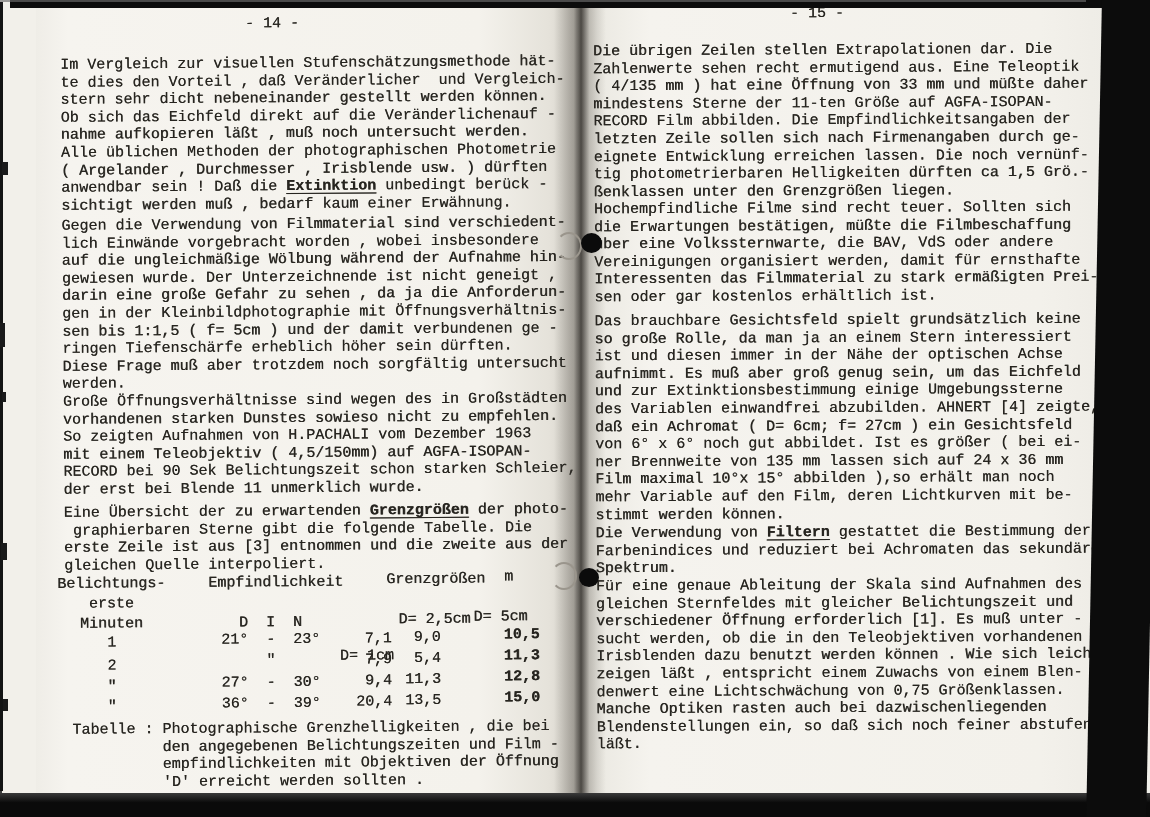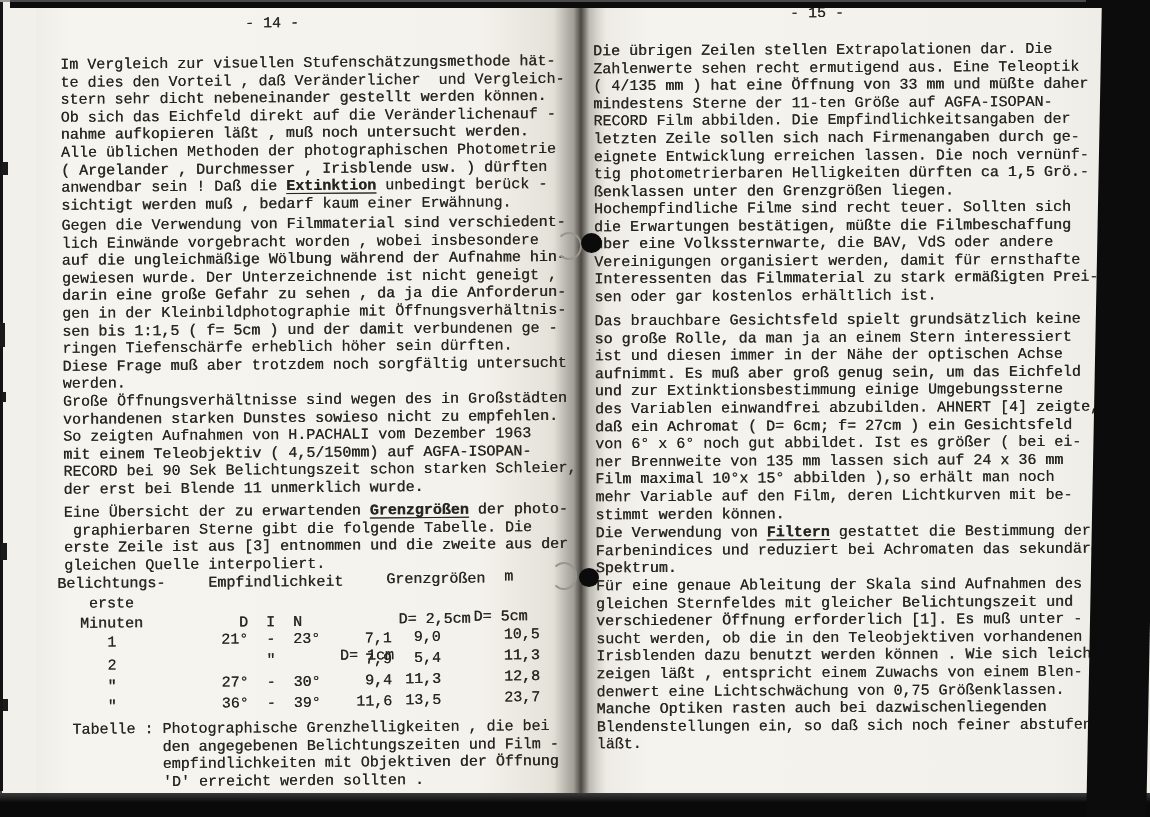--- a/index.html
+++ b/index.html
@@ -24,21 +24,21 @@
     text-shadow:0.35px 0 0 rgba(38,36,31,.8);
   }
   .txt u{text-underline-offset:2.5px;font-weight:bold;}
   .rot-left{position:absolute;inset:0;transform:rotate(-0.45deg);transform-origin:300px 420px;}
   .rot-right{position:absolute;inset:0;transform:rotate(-0.3deg);transform-origin:840px 420px;}
   
   .ct{left:55px;width:110px;text-align:center;}
   .cd{left:203px;width:132px;text-align:center;}
   .v1{left:328px;width:62px;text-align:right;}
   .v2{left:368px;width:60px;text-align:right;margin-left:11px;}
-  .v3{left:474px;width:64px;text-align:right;}
+  .v3{left:474px;width:64px;text-align:right;font-weight:bold;}
   
   .bar{position:absolute;background:#0c0c0c;}
   .bar-top{left:10px;top:0;width:1140px;height:8px;}
   .bar-top2{left:16px;top:10px;width:1086px;height:2px;background:#6b6b6b;opacity:.65;}
   .bar-bottom{left:0;top:793px;width:1150px;height:24px;background:linear-gradient(180deg,#3a3a3a,#0a0a0a 40%);}
   .bar-right{left:1102px;top:-4px;width:60px;height:830px;transform:rotate(1.1deg);transform-origin:top left;}
   .edge-left-a{left:27px;top:8px;width:3px;height:789px;background:#141414;}
   .edge-left-b{left:32px;top:8px;width:2px;height:789px;background:#3d3d3d;}
   .gutter{
     left:554px;top:5px;width:52px;height:790px;position:absolute;
@@ -118,23 +118,23 @@
     <div class="txt v3" style="top:649px">11,3</div>
 
     <div class="txt ct" style="top:677px">"</div>
     <div class="txt cd" style="top:674px">27°  -  30°</div>
     <div class="txt v1" style="top:673px">9,4</div>
     <div class="txt v2" style="top:672px">11,3</div>
     <div class="txt v3" style="top:670px">12,8</div>
 
     <div class="txt ct" style="top:697px">"</div>
     <div class="txt cd" style="top:695px">36°  -  39°</div>
-    <div class="txt v1" style="top:694px">11,6</div>
+    <div class="txt v1" style="top:694px">20,4</div>
     <div class="txt v2" style="top:693px">13,5</div>
-    <div class="txt v3" style="top:691px">23,7</div>
+    <div class="txt v3" style="top:691px">15,0</div>
   </div>
 
   <div class="txt" style="left:70px;top:720px">Tabelle : Photographische Grenzhelligkeiten , die bei
           den angegebenen Belichtungszeiten und Film -
           empfindlichkeiten mit Objektiven der Öffnung
           'D' erreicht werden sollten .</div>
 </div>
 
 <div class="rot-right layer">
   <div class="txt" style="left:792px;top:5px">- 15 -</div>

